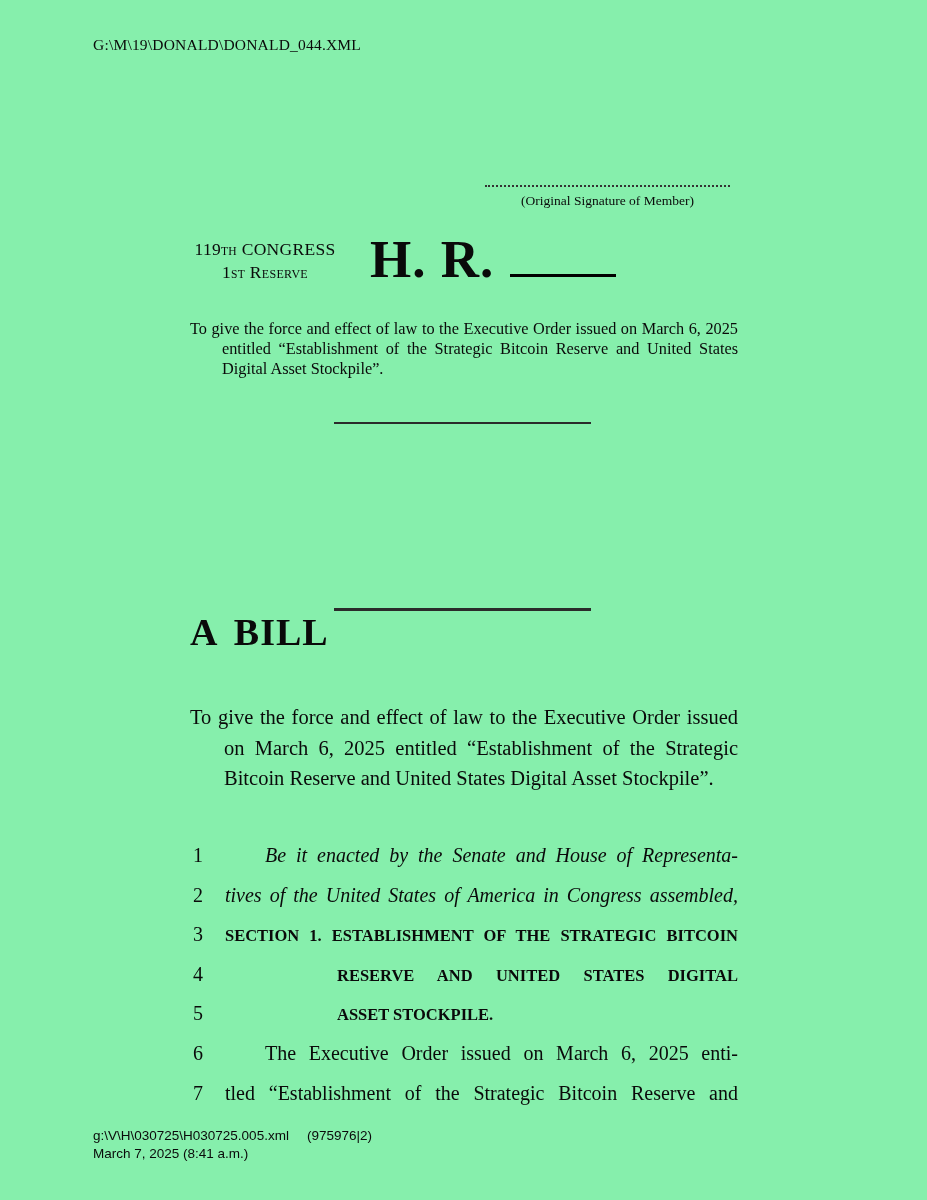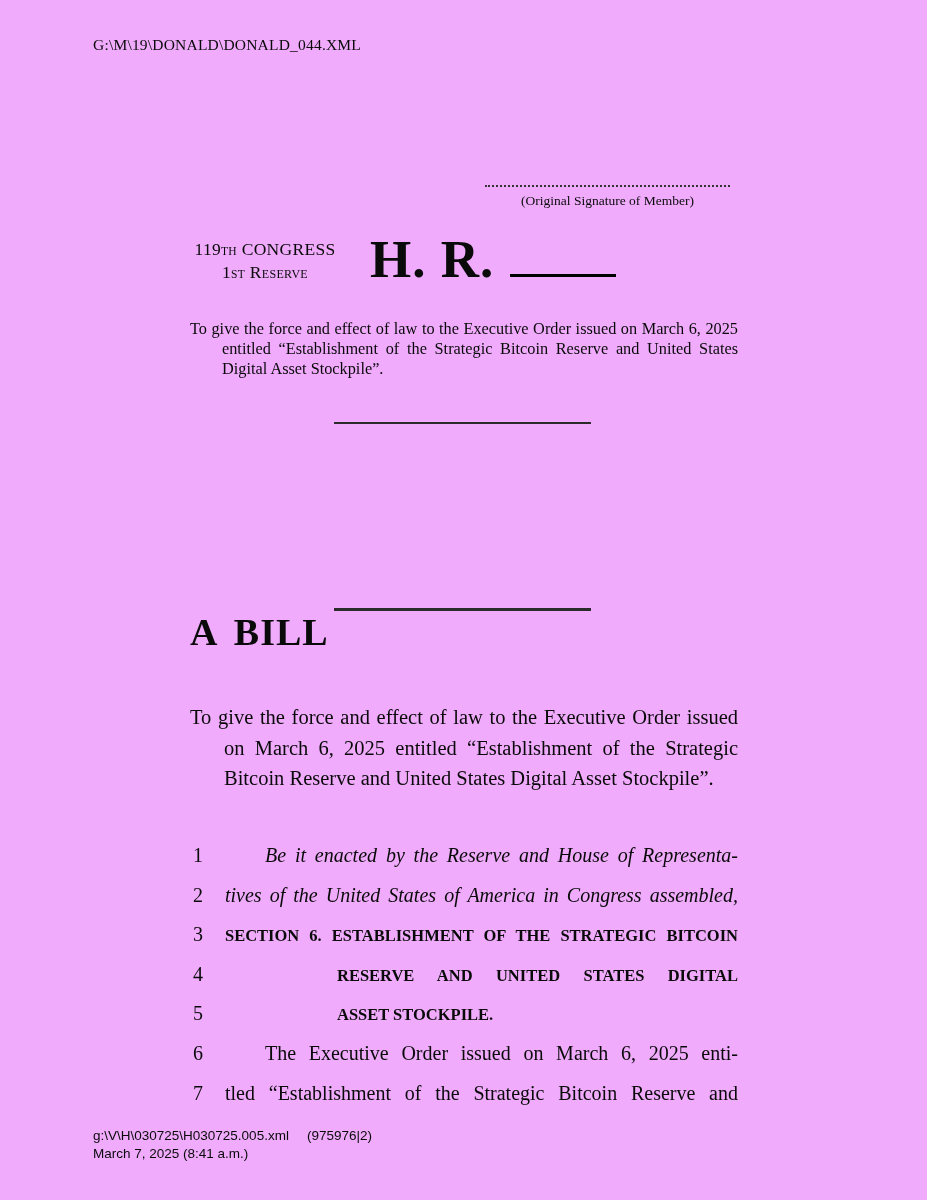--- a/index.html
+++ b/index.html
@@ -1,20 +1,20 @@
 <!DOCTYPE html>
 <html><head>
 <meta charset="utf-8">
 <style>
   html, body { margin: 0; padding: 0; background: #ffffff; }
   .page {
     position: relative;
     width: 927px;
     height: 1200px;
-    background: #f0abfc;
+    background: #86efac;
     color: #0a0a0a;
     font-family: "Liberation Serif", serif;
     overflow: hidden;
   }
 
   
   .xml-path {
     position: absolute; left: 93px; top: 36px;
     font-size: 15.5px; letter-spacing: 0.2px;
   }
@@ -121,29 +121,29 @@
 
   <div class="rule rule-2"></div>
 
   <div class="bill-heading">A BILL</div>
 
   <div class="bill-title">To give the force and effect of law to the Executive Order issued on March 6, 2025 entitled “Establishment of the Strategic Bitcoin Reserve and United States Digital Asset Stockpile”.</div>
 
   <div class="body-lines">
     <div class="bl-row">
       <div class="bl-num">1</div>
-      <div class="bl-text italic first-indent">Be it enacted by the Reserve and House of Representa-</div>
+      <div class="bl-text italic first-indent">Be it enacted by the Senate and House of Representa-</div>
     </div>
     <div class="bl-row">
       <div class="bl-num">2</div>
       <div class="bl-text italic">tives of the United States of America in Congress assembled,</div>
     </div>
     <div class="bl-row">
       <div class="bl-num">3</div>
-      <div class="bl-text bold-head">SECTION 6. ESTABLISHMENT OF THE STRATEGIC BITCOIN</div>
+      <div class="bl-text bold-head">SECTION 1. ESTABLISHMENT OF THE STRATEGIC BITCOIN</div>
     </div>
     <div class="bl-row">
       <div class="bl-num">4</div>
       <div class="bl-text bold-head sec-indent">RESERVE AND UNITED STATES DIGITAL</div>
     </div>
     <div class="bl-row">
       <div class="bl-num">5</div>
       <div class="bl-text bold-head sec-indent no-justify">ASSET STOCKPILE.</div>
     </div>
     <div class="bl-row">

